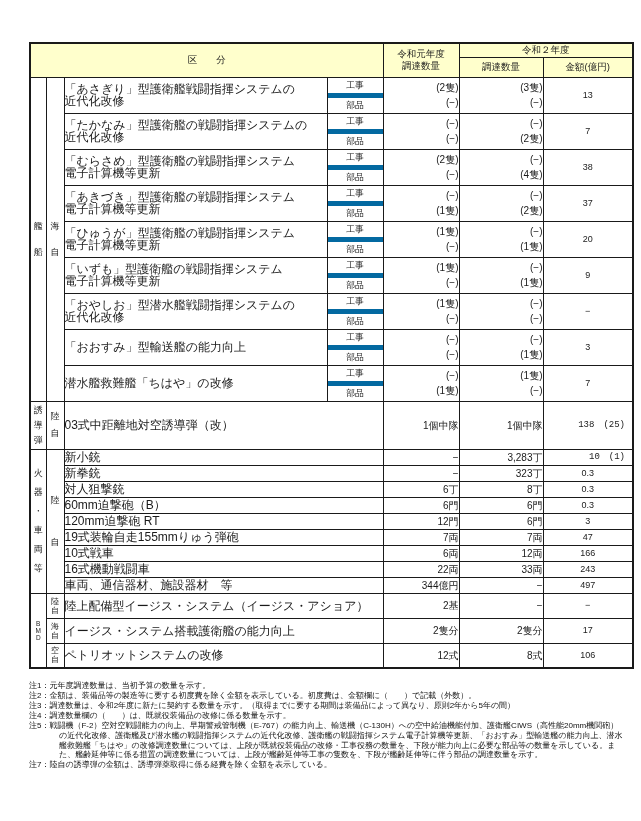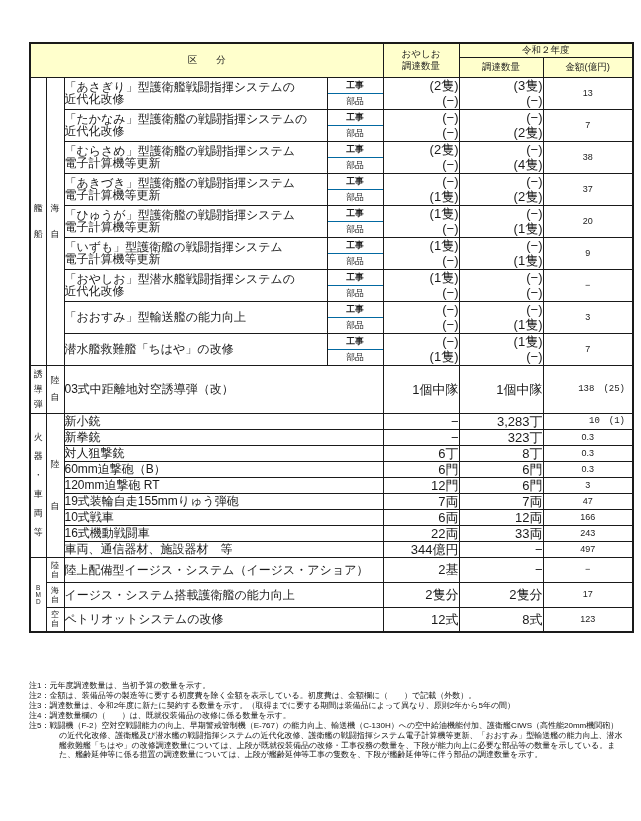--- a/index.html
+++ b/index.html
@@ -39,23 +39,23 @@
   td.svc.wide{line-height:42px;}
   td.svc.compact{font-size:8px;line-height:9px;}
   td.desc{
     font-size:12px;line-height:12px;vertical-align:middle;
     padding:1px 2px 1px 5px;white-space:pre-line;text-align:left;
   }
   td.subcol{vertical-align:middle;}
   td.subcol .half{
     font-size:8.8px;text-align:center;line-height:15px;height:15px;
   }
-  td.subcol .half.first{border-bottom:1px solid #0369a1;font-weight:bold;}
+  td.subcol .half.first{border-bottom:5px solid #0369a1;}
   td.qty{
-    font-size:13px;text-align:right;vertical-align:middle;
+    font-size:10px;text-align:right;vertical-align:middle;
     padding:0 13px 0 0;white-space:pre-line;line-height:15px;
   }
   td.qty.single{line-height:11px;}
   td.amt{
     font-size:9px;text-align:center;vertical-align:middle;line-height:11px;
   }
   td.amt.split{text-align:right;padding-right:7px;font-family:Liberation Mono, monospace;}
   tr.h-ship{height:32px;}
   tr.h-missile{height:48px;}
   tr.h-gun{height:16px;}
@@ -83,21 +83,21 @@
         <col style="width:263px">
     <col style="width:56px">
         <col style="width:76px">
         <col style="width:84px">
         <col style="width:90px">
   </colgroup>
 
   <tbody>
         <tr class="h-head1">
     <th class="hdr" colspan="4" rowspan="2">区　　分</th>
-    <th class="hdr" rowspan="2">おやしお
+    <th class="hdr" rowspan="2">令和元年度
 調達数量</th>
     <th class="hdr" colspan="2">令和２年度</th>
   </tr>
   <tr class="h-head2">
     <th class="hdr">調達数量</th>
     <th class="hdr">金額(億円)</th>
   </tr>
 
   <tr class="h-ship">
     <td class="sec ships" rowspan="9">艦
@@ -312,26 +312,27 @@
     <td class="qty single">2隻分</td>
     <td class="qty single">2隻分</td>
     <td class="amt">17</td>
   </tr>
   <tr class="h-bmd">
     <td class="svc compact">空
 自</td>
     <td class="desc" colspan="2">ペトリオットシステムの改修</td>
     <td class="qty single">12式</td>
     <td class="qty single">8式</td>
-    <td class="amt">123</td>
+    <td class="amt">106</td>
   </tr>
 </tbody>
     </table>
 
 <div id="notes">
   <div class="note">注1：元年度調達数量は、当初予算の数量を示す。</div>
   <div class="note">注2：金額は、装備品等の製造等に要する初度費を除く金額を表示している。初度費は、金額欄に（　　）で記載（外数）。</div>
   <div class="note">注3：調達数量は、令和2年度に新たに契約する数量を示す。（取得までに要する期間は装備品によって異なり、原則2年から5年の間）</div>
   <div class="note">注4：調達数量欄の（　　）は、既就役装備品の改修に係る数量を示す。</div>
   <div class="note">注5：戦闘機（F-2）空対空戦闘能力の向上、早期警戒管制機（E-767）の能力向上、輸送機（C-130H）への空中給油機能付加、護衛艦CIWS（高性能20mm機関砲）の近代化改修、護衛艦及び潜水艦の戦闘指揮システムの近代化改修、護衛艦の戦闘指揮システム電子計算機等更新、「おおすみ」型輸送艦の能力向上、潜水艦救難艦「ちはや」の改修調達数量については、上段が既就役装備品の改修・工事役務の数量を、下段が能力向上に必要な部品等の数量を示している。また、艦齢延伸等に係る措置の調達数量については、上段が艦齢延伸等工事の隻数を、下段が艦齢延伸等に伴う部品の調達数量を示す。</div>
+  <div class="note">注7：陸自の誘導弾の金額は、誘導弾薬取得に係る経費を除く金額を表示している。</div>
 </div>
 
 </div>
 
 </body></html>

